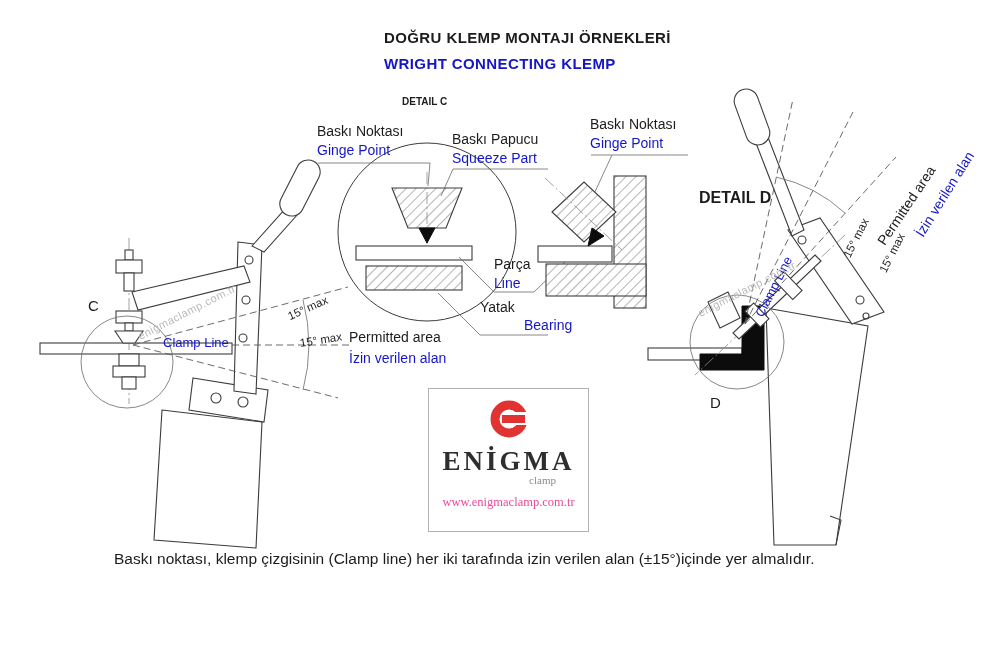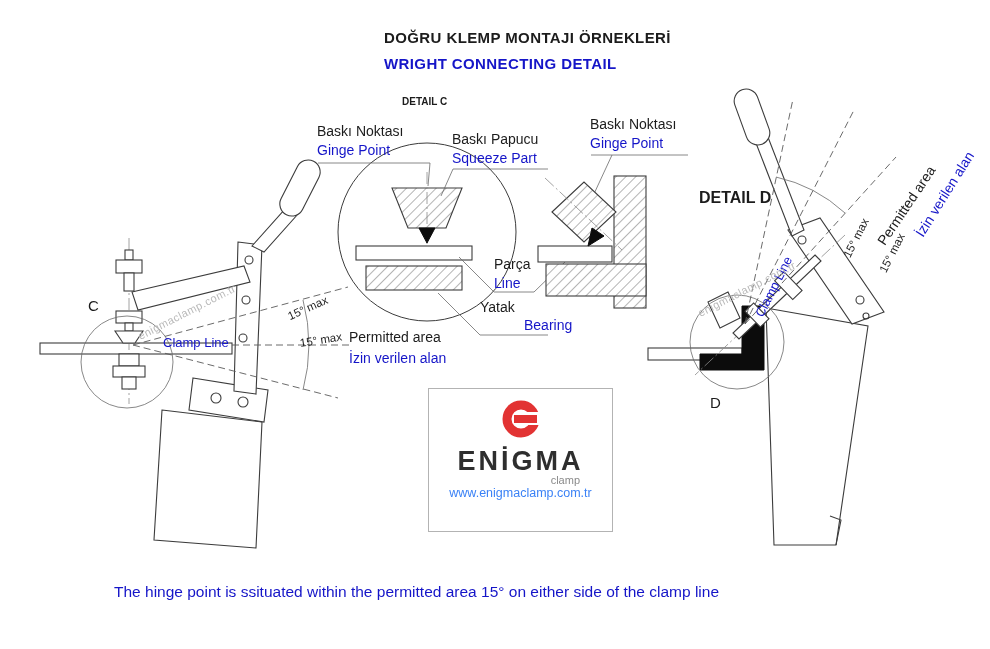--- a/index.html
+++ b/index.html
@@ -16,25 +16,25 @@
 
   
   .ln { stroke:#3c3c3c; stroke-width:1.1; fill:none; }
   .fillw { fill:#ffffff; stroke:#3c3c3c; stroke-width:1.1; }
   .hatchf { fill:url(#hatch); stroke:#3c3c3c; stroke-width:1.1; }
   .dash { stroke:#5a5a5a; stroke-width:.9; fill:none; stroke-dasharray:7 4; }
   .dashdot { stroke:#8a8a8a; stroke-width:.8; fill:none; stroke-dasharray:12 3 2 3; }
   .thin { stroke:#6a6a6a; stroke-width:.8; fill:none; }
   .blackfill { fill:#0c0c0c; stroke:#0c0c0c; }
 
-  .logo-box { position:absolute; left:428px; top:388px; width:185px; height:144px;
-              border:1px solid #b3b3b3; background:#fff; text-align:center; }
+  .logo-box { position:absolute; left:428px; top:388px; width:161px; height:144px;
+              border:1px solid #b3b3b3; background:#fff; text-align:center;font-family:Liberation Serif, serif; }
   .logo-brand { font-size:27px; font-weight:bold; letter-spacing:3px; color:#2e2e2e; margin-top:1px; }
   .logo-tag { font-size:11px; color:#8a8a8a; text-align:right; padding-right:32px; margin-top:-3px; }
-  .logo-url { font-size:12.5px; color:#3b82f6; }
+  .logo-url { font-size:12.5px; color:#ec4899; margin-top:9px; }
 </style>
 </head>
 <body>
 
 <div class="canvas">
 
   <svg class="art" width="990" height="649" viewBox="0 0 990 649">
     <defs>
       <pattern id="hatch" width="7" height="7" patternUnits="userSpaceOnUse" patternTransform="rotate(45)">
         <rect width="7" height="7" fill="#ffffff"></rect>
@@ -125,21 +125,21 @@
       <circle class="thin" cx="737" cy="342" r="47"></circle>
 
       <line class="dash" x1="745" y1="324" x2="854" y2="110"></line>
       <line class="dash" x1="745" y1="324" x2="896" y2="157"></line>
       <line class="dash" x1="745" y1="324" x2="793" y2="99"></line>
       <path class="thin" d="M776,177 A150,150 0 0 1 845,213"></path>
     </g>
   </svg>
 
   <div class="lbl bold" style="left:344px;top:29px;font-size:15px;letter-spacing:.4px;">DOĞRU KLEMP MONTAJI ÖRNEKLERİ</div>
-  <div class="lbl bold blue" style="left:344px;top:55px;font-size:15px;letter-spacing:.4px;">WRIGHT CONNECTING DETAIL</div>
+  <div class="lbl bold blue" style="left:344px;top:55px;font-size:15px;letter-spacing:.4px;">WRIGHT CONNECTING KLEMP</div>
 
   <div class="lbl bold" style="left:362px;top:96px;font-size:10px;">DETAIL C</div>
   <div class="lbl" style="left:317px;top:123px;">Baskı Noktası</div>
   <div class="lbl blue" style="left:317px;top:142px;">Ginge Point</div>
   <div class="lbl" style="left:452px;top:131px;">Baskı Papucu</div>
   <div class="lbl blue" style="left:452px;top:150px;">Squeeze Part</div>
   <div class="lbl" style="left:590px;top:116px;">Baskı Noktası</div>
   <div class="lbl blue" style="left:590px;top:135px;">Ginge Point</div>
   <div class="lbl bold" style="left:659px;top:189px;font-size:16px;">DETAIL D</div>
   <div class="lbl" style="left:494px;top:256px;text-align:right;">Parça</div>
@@ -167,15 +167,15 @@
     <svg width="44" height="44" viewBox="0 0 44 44" style="margin-top:8px;">
       <circle cx="22" cy="22" r="14" fill="none" style="stroke:var(--logo-red,#e23333);" stroke-width="9"></circle>
       <rect x="28" y="15" width="16" height="13" fill="#ffffff"></rect>
       <rect x="15" y="18" width="23" height="8" style="fill:var(--logo-red,#e23333);"></rect>
     </svg>
     <div class="logo-brand">ENİGMA</div>
     <div class="logo-tag">clamp</div>
     <div class="logo-url">www.enigmaclamp.com.tr</div>
   </div>
 
-  <div class="lbl blue" style="left:114px;top:583px;font-size:15.5px;">The hinge point is ssituated within the permitted area 15° on either side of the clamp line</div>
+  <div class="lbl" style="left:114px;top:550px;font-size:15.5px;">Baskı noktası, klemp çizgisinin (Clamp line) her iki tarafında  izin verilen alan (±15°)içinde yer almalıdır.</div>
 
 </div>
 
 </body></html>

